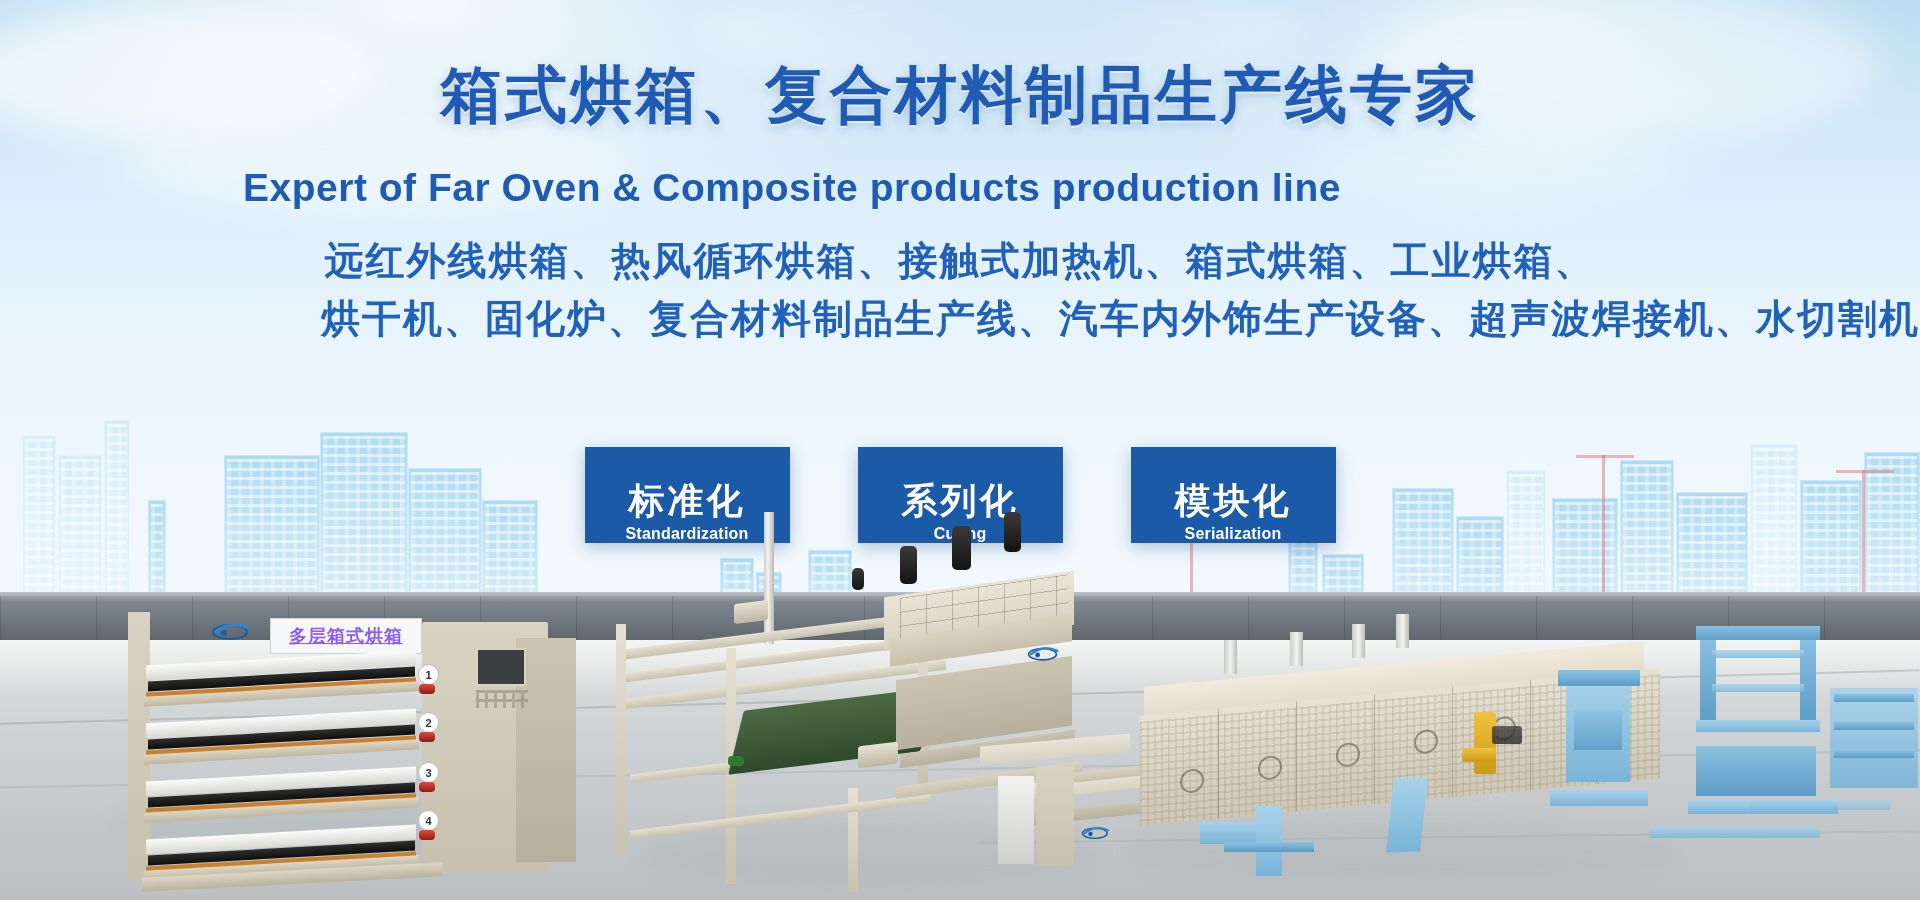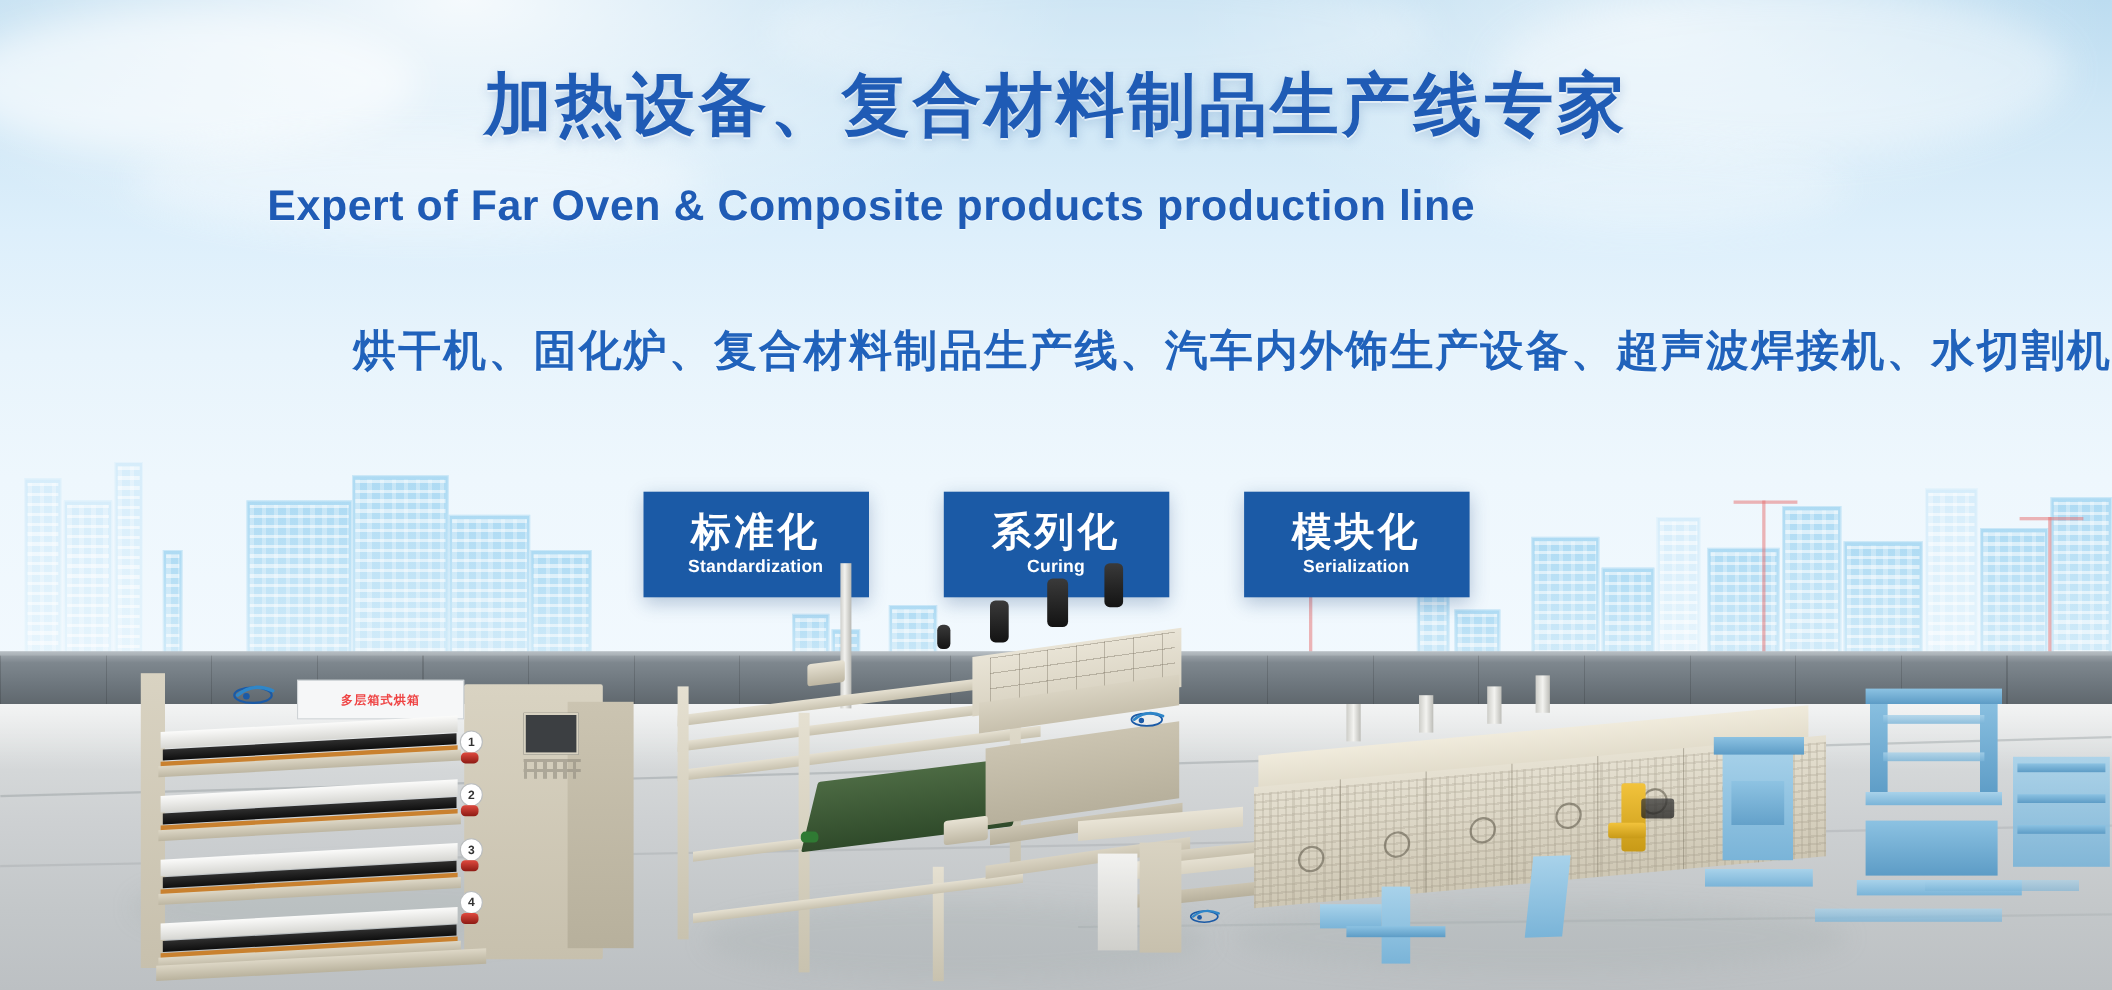--- a/index.html
+++ b/index.html
@@ -93,21 +93,21 @@
     font-size:27px;font-weight:600;color:#2063bd;letter-spacing:0px;
     white-space:nowrap;
   }
   .en1{top:348px;}
   .en2{top:390px;}
 
   
   .badges{position:absolute;left:0;top:447px;width:1920px;display:flex;justify-content:center;gap:68px;}
   .badge{
     width:205px;height:96px;background:#1b5aa6;
-    display:flex;flex-direction:column;align-items:center;justify-content:center;
+    display:flex;flex-direction:column;align-items:center;justify-content:flex-end;
     box-shadow:0 5px 16px rgba(18,60,120,.28);
   }
   .badge .cn{
     color:#fff;font-size:36px;font-weight:800;letter-spacing:3px;line-height:1.08;
     font-family:"DejaVu Sans","Liberation Sans",sans-serif;
   }
   .badge .en{color:#fff;font-size:16px;font-weight:600;margin-top:4px;letter-spacing:.2px;}
 
   
   .mach{position:absolute;}
@@ -117,22 +117,22 @@
   .metal{background:linear-gradient(180deg,#f2f2f0,#cfcfcb);}
   .dark{background:linear-gradient(180deg,#3a3a3a,#1c1c1c);}
 
   
   #m1{left:128px;top:612px;width:420px;height:278px;}
   #m1 .cab{position:absolute;right:0;top:10px;width:126px;height:250px;border-radius:2px;}
   #m1 .cab2{position:absolute;right:-28px;top:26px;width:60px;height:224px;}
   #m1 .frameL{position:absolute;left:0;top:0;width:22px;height:268px;}
   #m1 .lab{position:absolute;left:142px;top:6px;width:150px;height:34px;background:#f6f7f8;border:1px solid #cfd3d6;
            display:flex;align-items:center;justify-content:center;}
-  #m1 .lab span{font-size:11px;color:#ef4444;font-weight:700;letter-spacing:1px;
-           font-family:"DejaVu Sans","Liberation Sans",sans-serif;}
+  #m1 .lab span{font-size:18px;color:#8b5cf6;font-weight:700;letter-spacing:1px;
+           font-family:"DejaVu Sans","Liberation Sans",sans-serif;text-decoration:underline;}
   #m1 .logo{position:absolute;left:82px;top:10px;width:46px;height:22px;}
   .tray{position:absolute;left:18px;width:270px;height:40px;}
   .tray .top{position:absolute;left:0;top:0;width:100%;height:15px;background:linear-gradient(180deg,#fbfbfa,#d7d7d3);
              transform:skewY(-3.2deg);}
   .tray .bar{position:absolute;left:2px;top:16px;width:99%;height:10px;background:linear-gradient(180deg,#2e2e2e,#0e0e0e);
              transform:skewY(-3.2deg);}
   .tray .edge{position:absolute;left:0;top:27px;width:100%;height:5px;background:#c9812f;transform:skewY(-3.2deg);}
   .tray .shelf{position:absolute;left:-2px;top:31px;width:102%;height:10px;background:linear-gradient(180deg,#ddd7c6,#bdb6a2);
              transform:skewY(-3.2deg);}
   .ind{position:absolute;width:34px;height:34px;}
@@ -217,23 +217,24 @@
 
   <div class="ground">
     <div class="gline" style="left:0;top:56px;width:1920px;transform:rotate(-1.6deg);"></div>
     <div class="gline" style="left:0;top:128px;width:1920px;transform:rotate(-1.1deg);opacity:.6;"></div>
     <div class="gline" style="left:980px;top:196px;width:940px;transform:rotate(-.7deg);opacity:.45;"></div>
     <div class="gstain" style="left:120px;top:150px;width:420px;height:70px;"></div>
     <div class="gstain" style="left:640px;top:180px;width:460px;height:70px;"></div>
     <div class="gstain" style="left:1120px;top:180px;width:560px;height:64px;"></div>
   </div>
 
-  <div class="headline">加热设备、复合材料制品生产线专家</div>
+  <div class="headline">箱式烘箱、复合材料制品生产线专家</div>
   <div class="sub-en">Expert of Far Oven &amp; Composite products production line</div>
 
+  <div class="cn-line cn1">远红外线烘箱、热风循环烘箱、接触式加热机、箱式烘箱、工业烘箱、</div>
   <div class="cn-line cn2">烘干机、固化炉、复合材料制品生产线、汽车内外饰生产设备、超声波焊接机、水切割机</div>
 
 
   <div class="badges">
     <div class="badge">
       <div class="cn">标准化</div>
       <div class="en">Standardization</div>
     </div>
     <div class="badge">
       <div class="cn">系列化</div>

